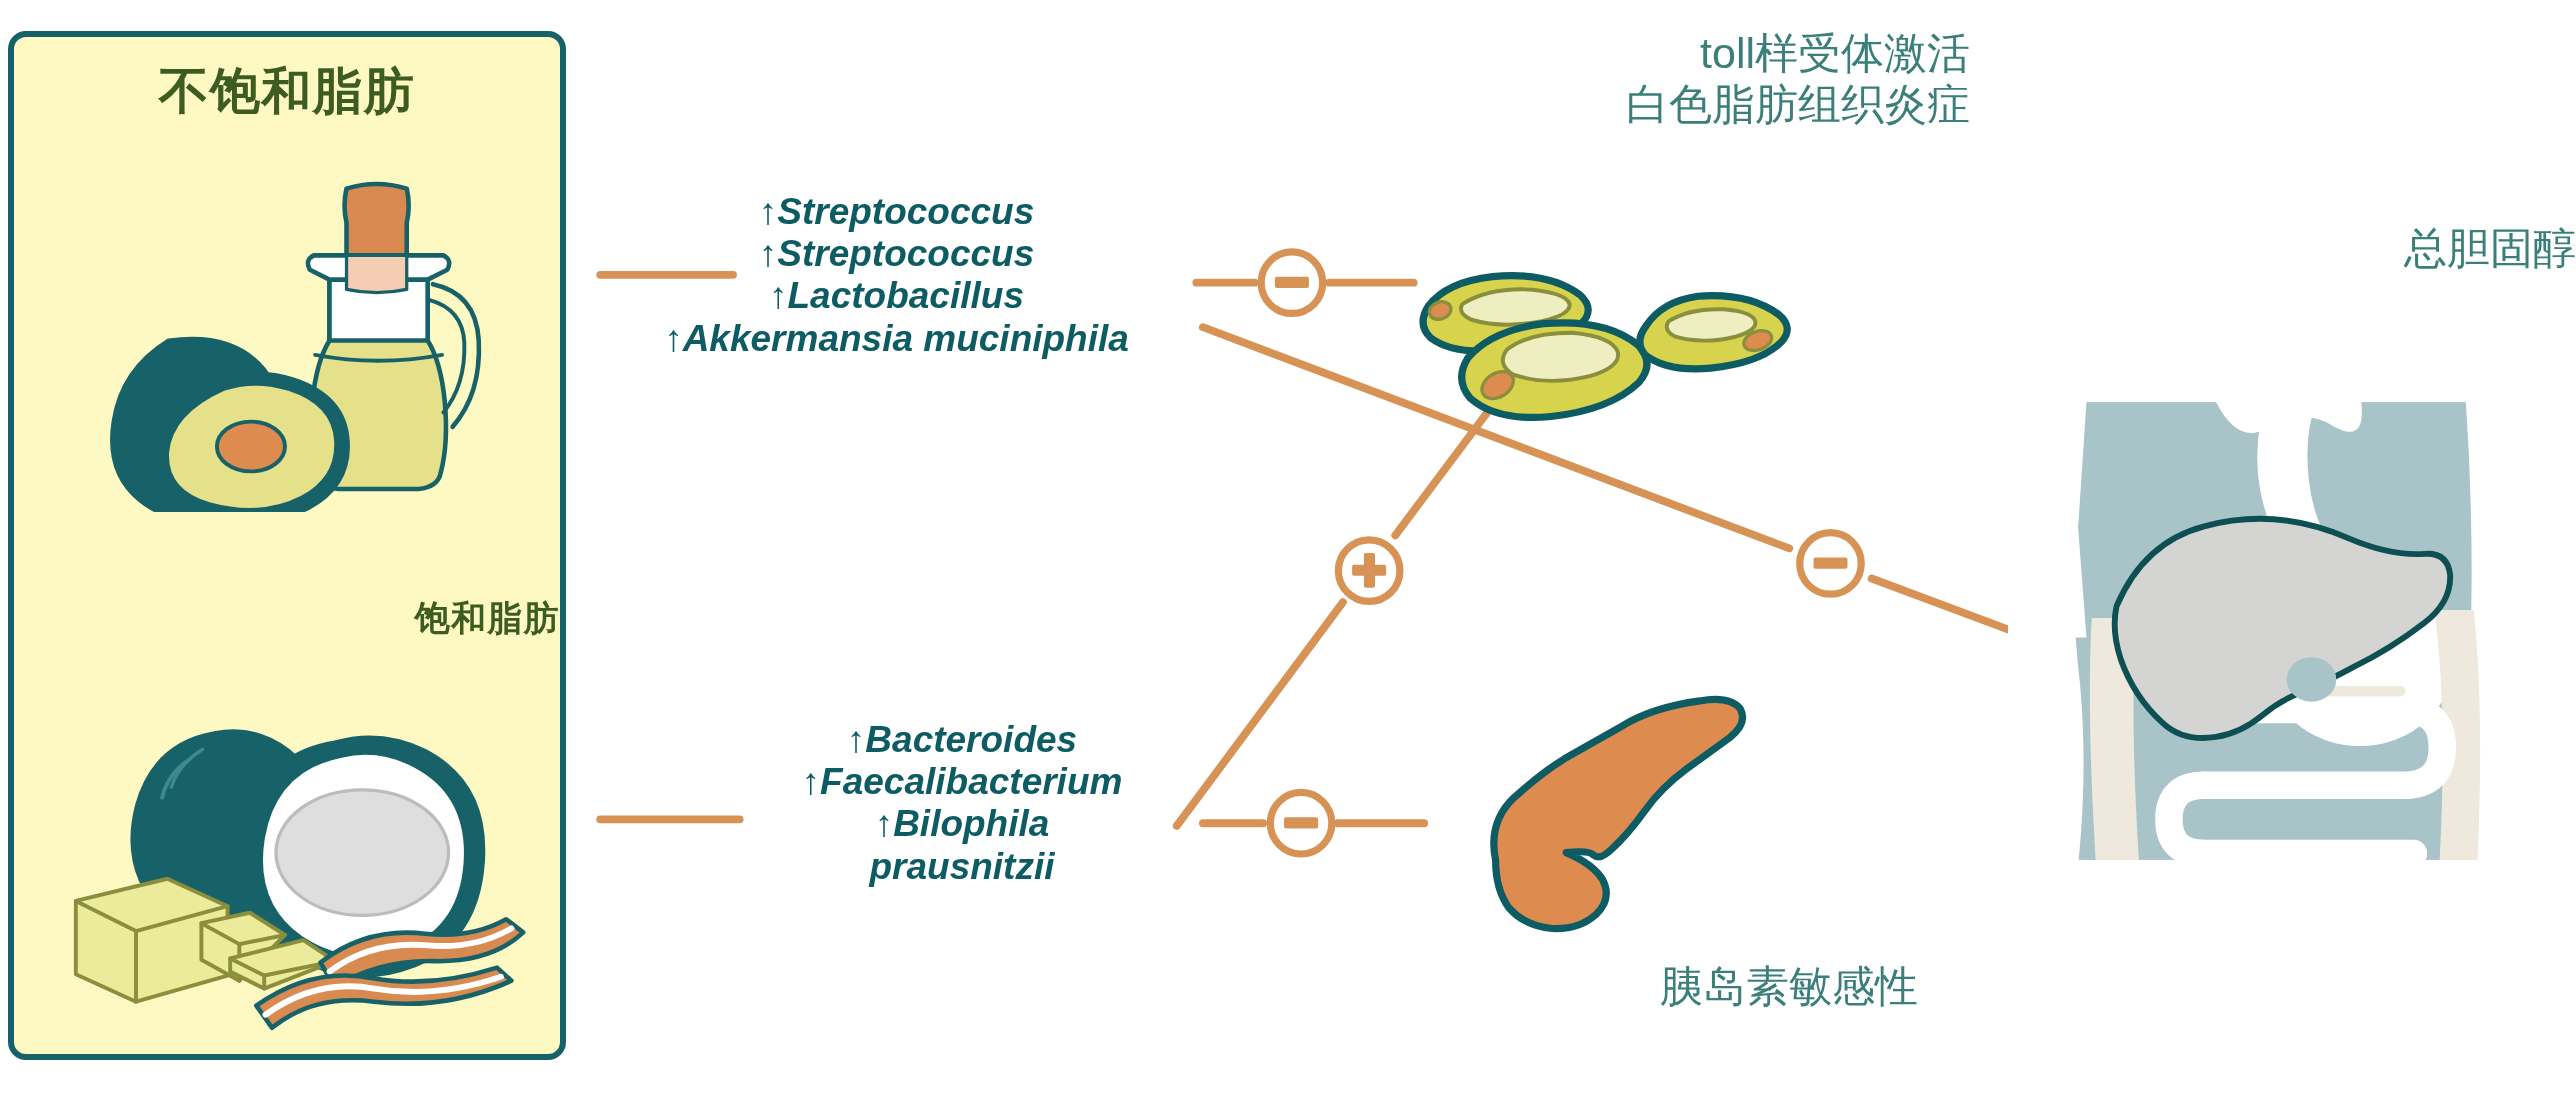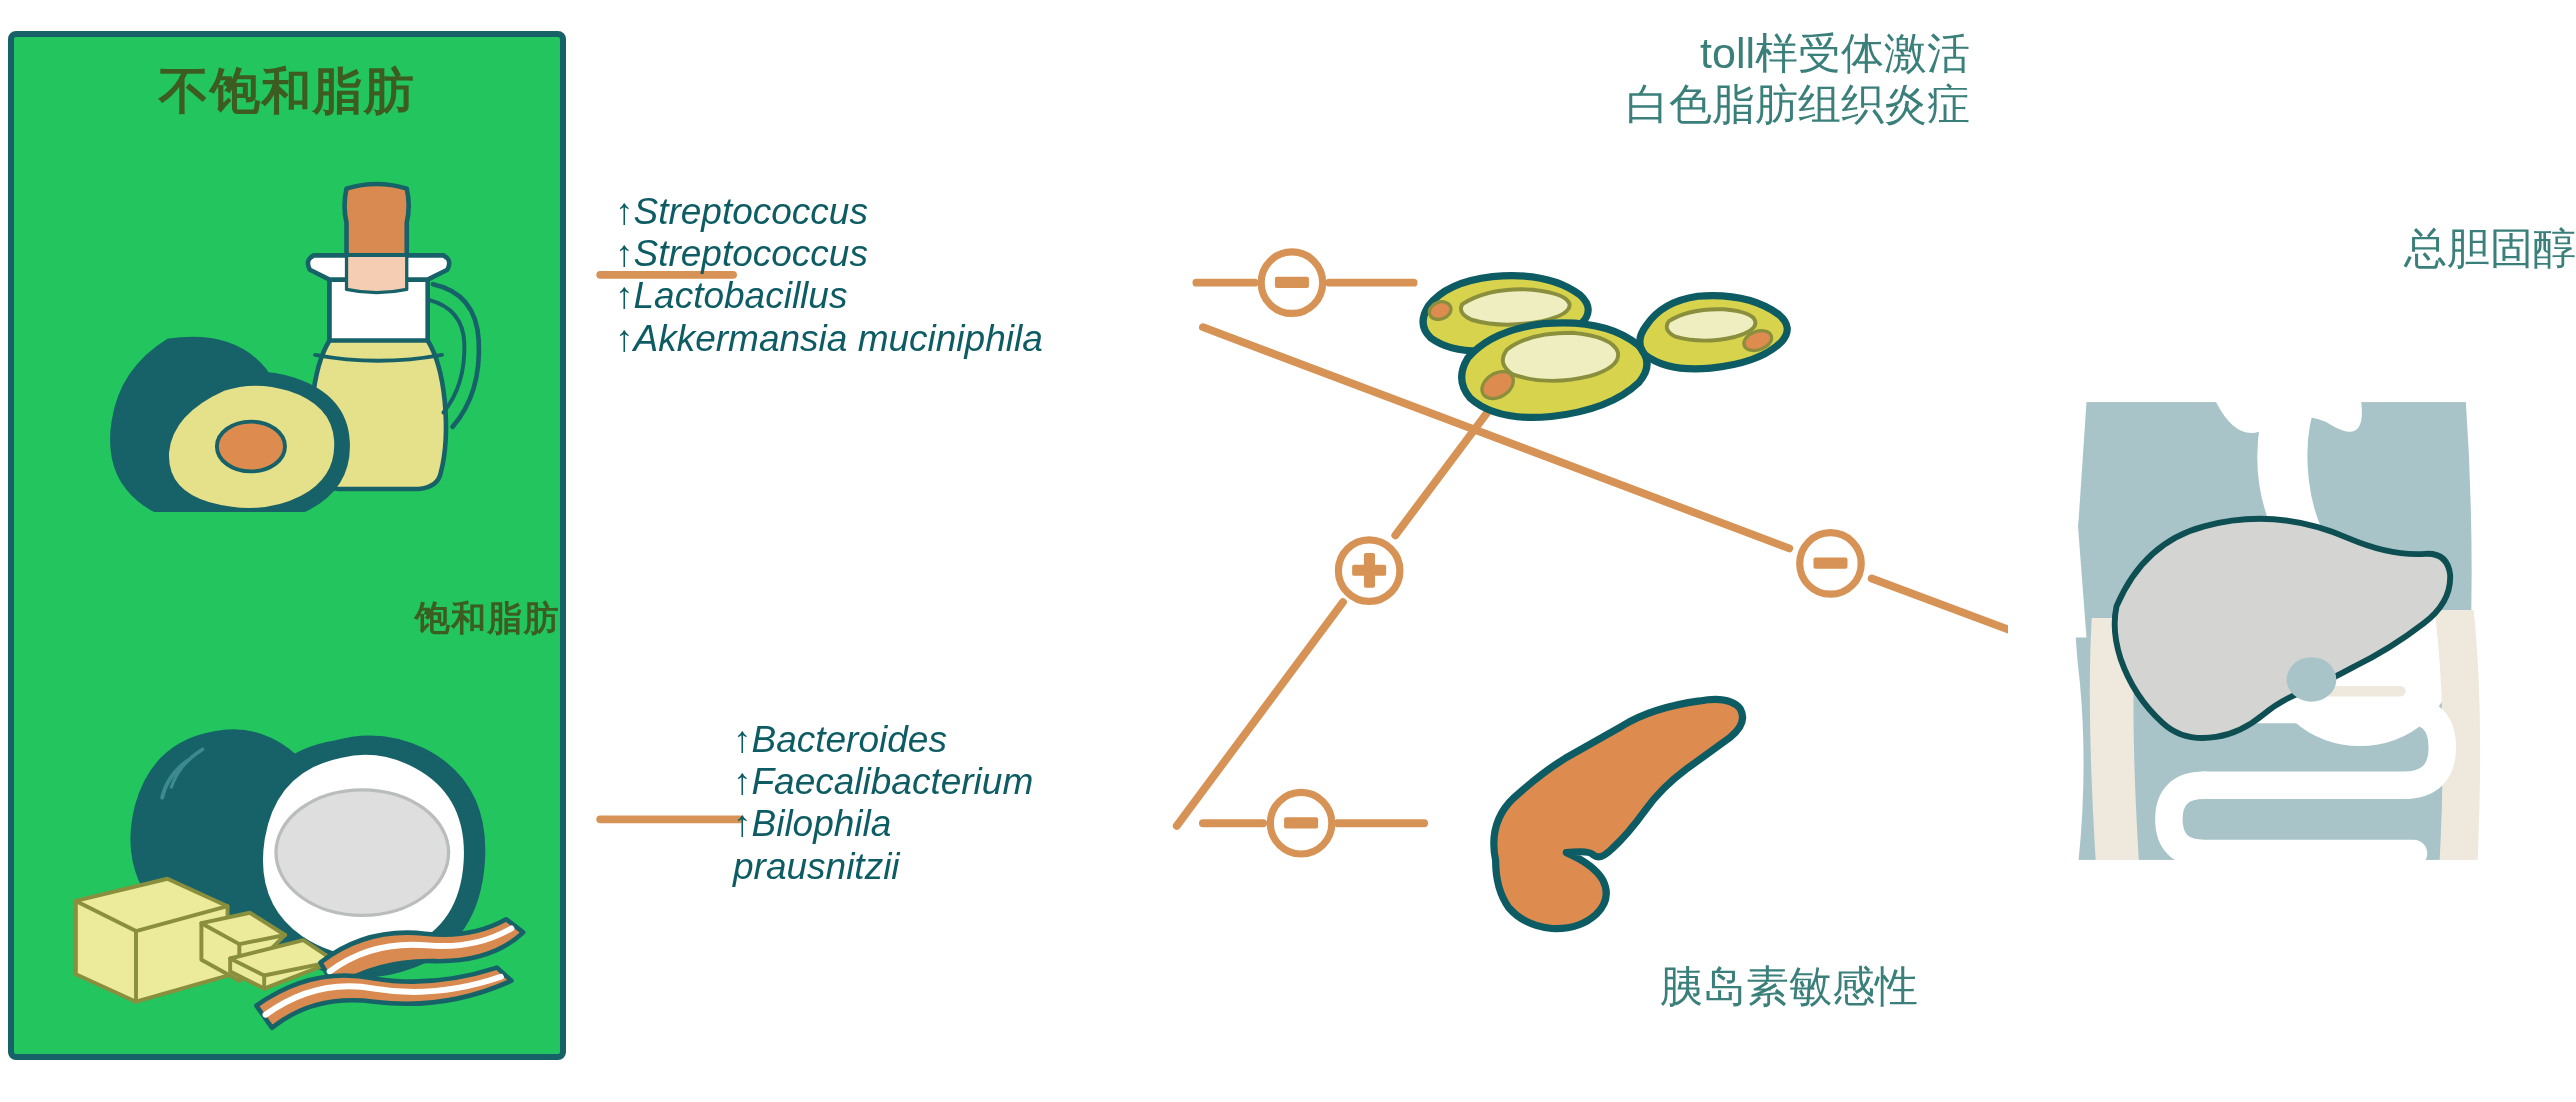--- a/index.html
+++ b/index.html
@@ -5,33 +5,33 @@
   html,body{margin:0;padding:0;background:#ffffff;}
   body{
     width:2576px;height:1102px;position:relative;overflow:hidden;
     font-family:"Liberation Sans","DejaVu Sans",sans-serif;
     -webkit-font-smoothing:antialiased;
   }
   .abs{position:absolute;}
   
   #fat-sources-panel{
     left:7.9px;top:31px;width:558px;height:1029px;
-    border:6.5px solid #176269;border-radius:8px;background:#22c55e;box-sizing:border-box;
+    border:6.5px solid #176269;border-radius:18px;background:#fef9c3;box-sizing:border-box;
   }
   .panel-title{
     position:absolute;left:0;width:100%;text-align:center;
     color:#3c5c22;font-weight:700;letter-spacing:1.3px;white-space:nowrap;
   }
   #unsaturated-title{top:21px;font-size:50px;}
   #saturated-title{top:558px;font-size:35px;text-align:right;}
   .illus{position:absolute;}
   
   .bact-list{
-    position:absolute;color:#0d5b63;font-weight:400;font-style:italic;
-    font-size:37px;line-height:1.14;white-space:nowrap;
+    position:absolute;color:#0d5b63;font-weight:700;font-style:italic;
+    font-size:37px;line-height:1.14;text-align:center;white-space:nowrap;
   }
   .bact-list div{white-space:nowrap;}
   #bact-top{left:615px;top:191px;width:563px;}
   #bact-bottom{left:733px;top:719px;width:458px;}
   
   .cn-label{
     position:absolute;color:#3a7f79;font-size:43px;line-height:1.20;
     text-align:right;white-space:nowrap;font-weight:500;
   }
   #tlr-label{left:1302px;top:27.5px;width:668px;}

